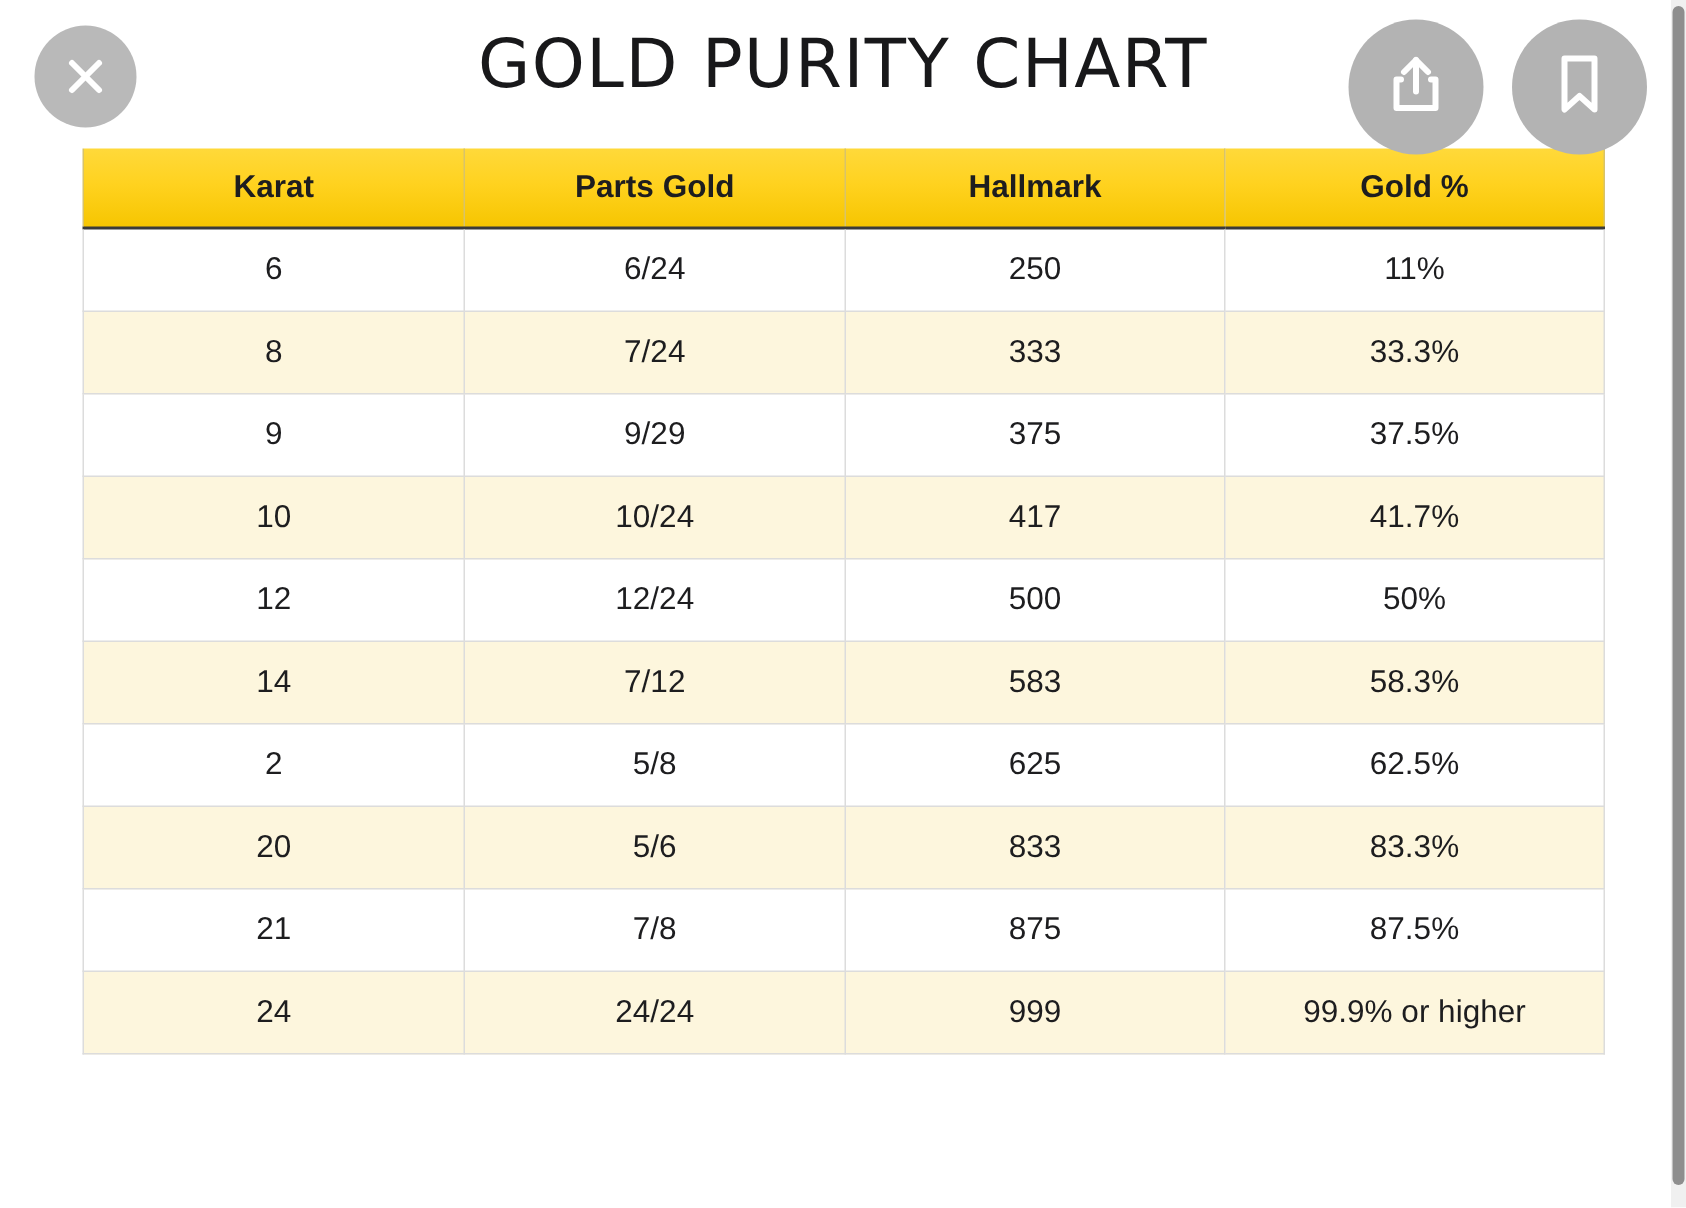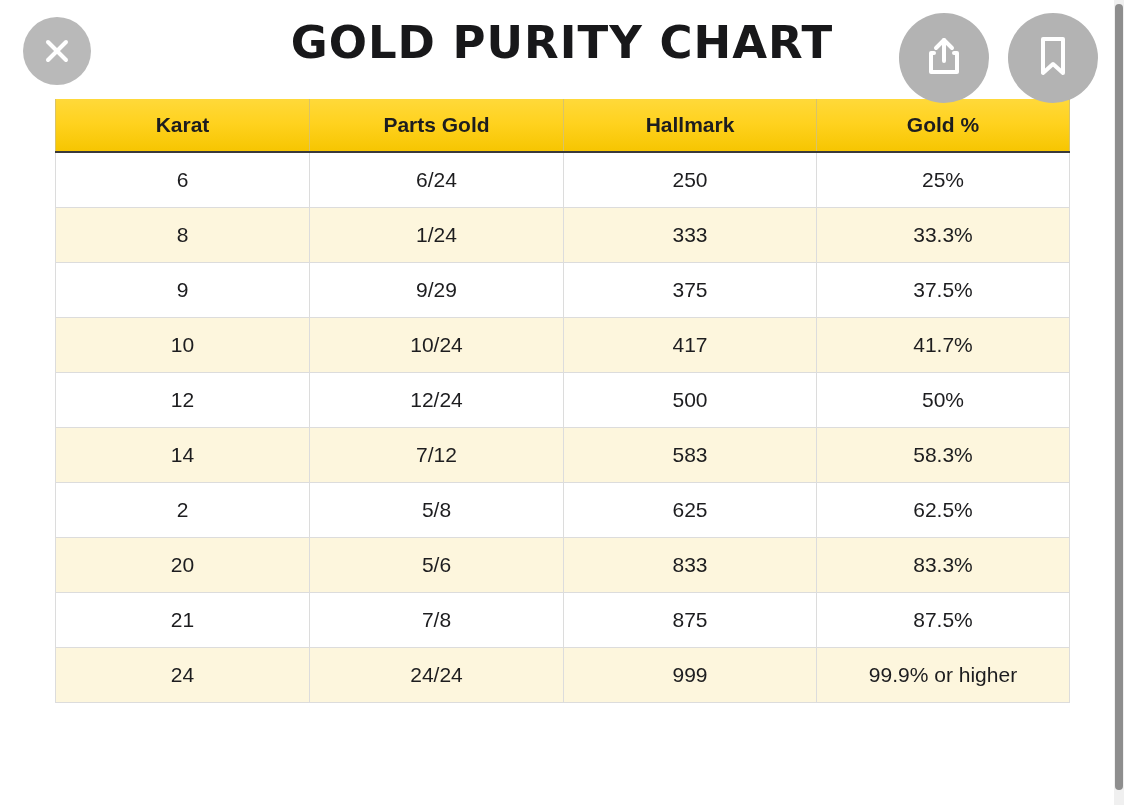--- a/index.html
+++ b/index.html
@@ -69,21 +69,21 @@
   }
 
   
   .title {
     position: absolute;
     left: 0;
     top: 16px;
     width: 1124px;
     text-align: center;
     font-size: 45px;
-    font-weight: bold;
+    font-weight: normal;
     letter-spacing: 1px;
     color: #18181a;
     font-family: "DejaVu Sans", sans-serif;
     z-index: 5;
   }
 
   
   .table-wrap {
     position: absolute;
     left: 55px;
@@ -191,25 +191,25 @@
           <th>Parts Gold</th>
           <th>Hallmark</th>
           <th>Gold %</th>
         </tr>
       </thead>
       <tbody>
         <tr>
           <td>6</td>
           <td>6/24</td>
           <td>250</td>
-          <td>25%</td>
+          <td>11%</td>
         </tr>
         <tr>
           <td>8</td>
-          <td>1/24</td>
+          <td>7/24</td>
           <td>333</td>
           <td>33.3%</td>
         </tr>
         <tr>
           <td>9</td>
           <td>9/29</td>
           <td>375</td>
           <td>37.5%</td>
         </tr>
         <tr>

